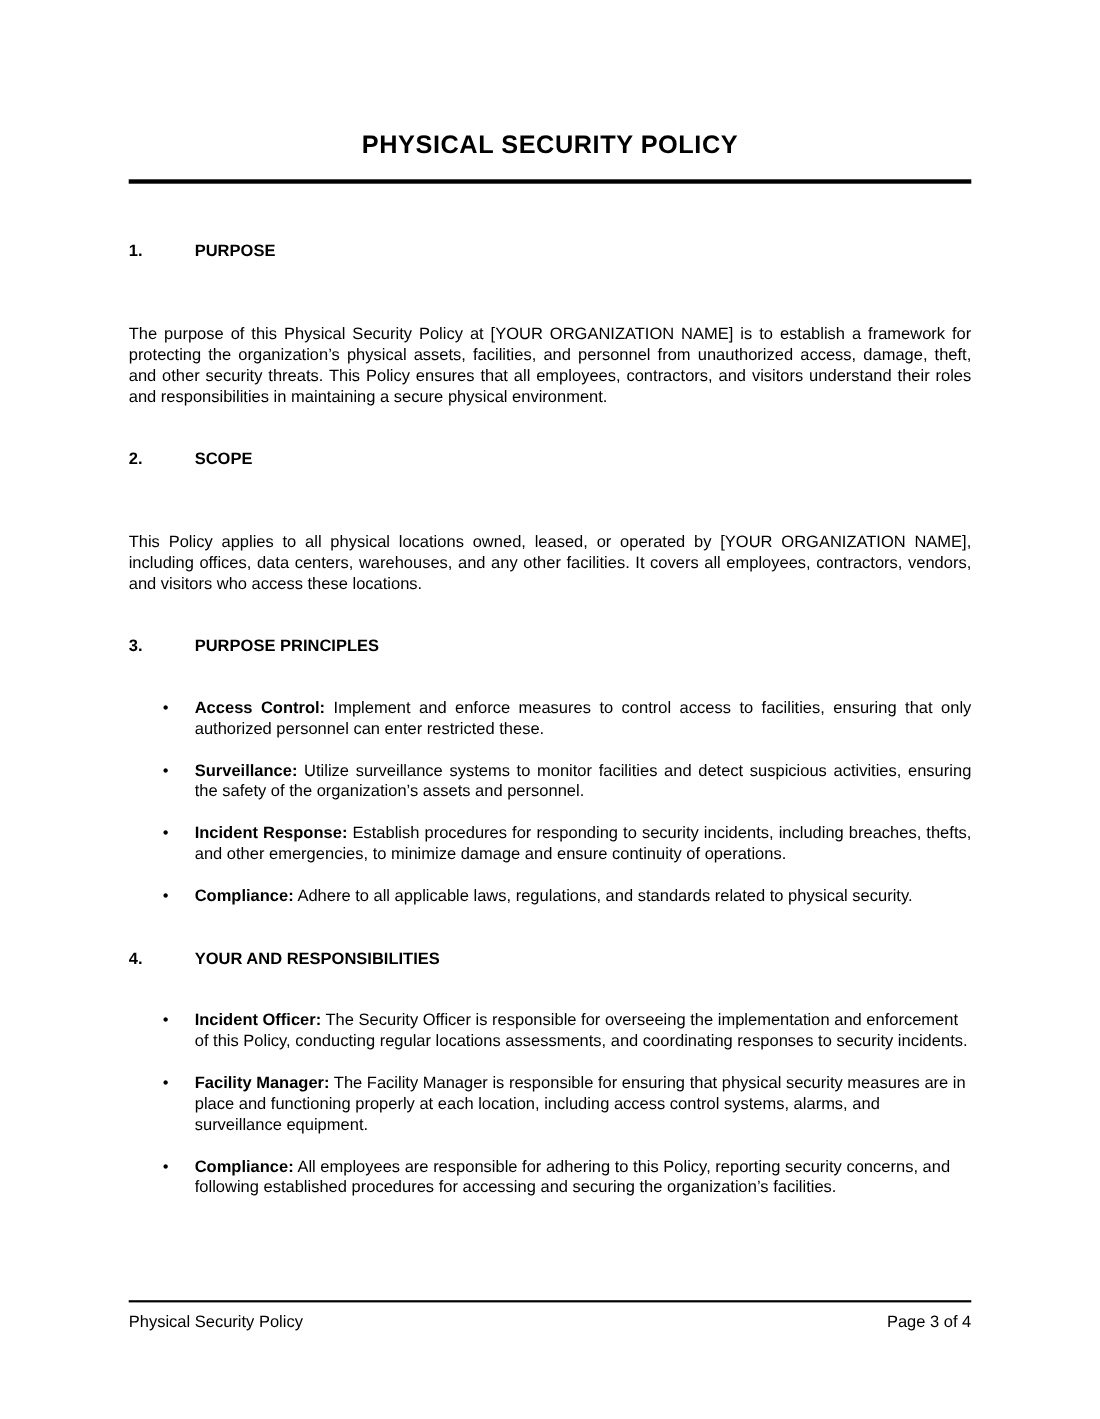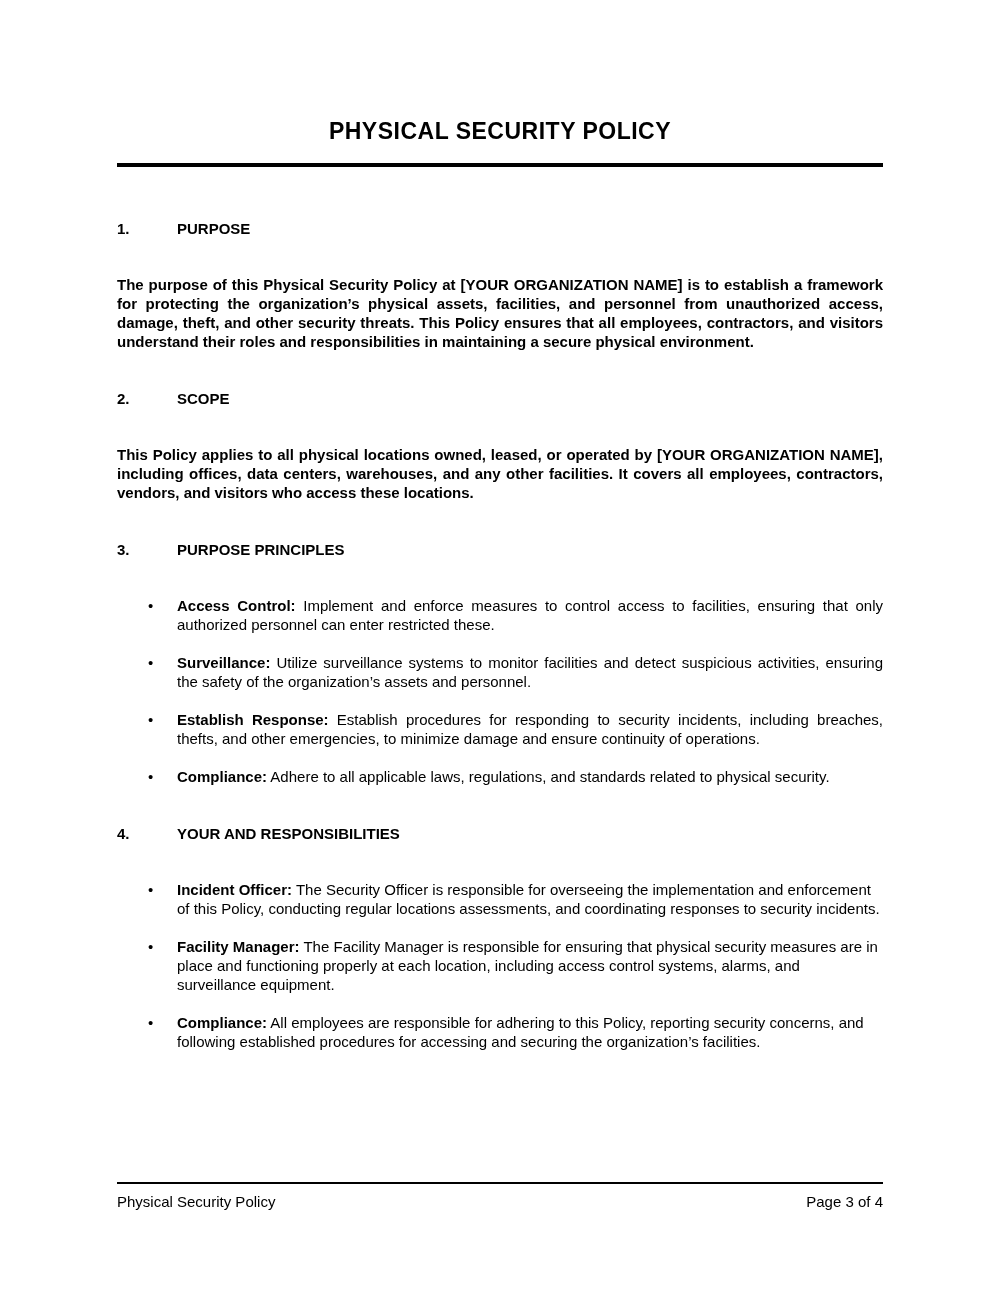--- a/index.html
+++ b/index.html
@@ -45,22 +45,21 @@
     display: flex;
   }
   .sec-heading.first {
     margin-top: 52px;
   }
   .sec-num {
     width: 60px;
     flex: 0 0 60px;
   }
   .para {
-    margin: 37px 0 0 0;
-    font-weight: bold;
+    margin: 56px 0 0 0;
   }
   .justify {
     text-align: justify;
   }
   .leftalign {
     text-align: left;
   }
   .bullets {
     list-style: none;
     margin: 37px 0 0 0;
@@ -131,21 +130,21 @@
         <strong class="bullet-term">Access Control:</strong>
         <span class="bullet-text">Implement and enforce measures to control access to facilities, ensuring that only authorized personnel can enter restricted these.</span>
       </li>
       <li class="bullet-item justify">
         <span class="bullet-marker">•</span>
         <strong class="bullet-term">Surveillance:</strong>
         <span class="bullet-text">Utilize surveillance systems to monitor facilities and detect suspicious activities, ensuring the safety of the organization’s assets and personnel.</span>
       </li>
       <li class="bullet-item justify">
         <span class="bullet-marker">•</span>
-        <strong class="bullet-term">Establish Response:</strong>
+        <strong class="bullet-term">Incident Response:</strong>
         <span class="bullet-text">Establish procedures for responding to security incidents, including breaches, thefts, and other emergencies, to minimize damage and ensure continuity of operations.</span>
       </li>
       <li class="bullet-item justify">
         <span class="bullet-marker">•</span>
         <strong class="bullet-term">Compliance:</strong>
         <span class="bullet-text">Adhere to all applicable laws, regulations, and standards related to physical security.</span>
       </li>
     </ul>
   </section>
 

